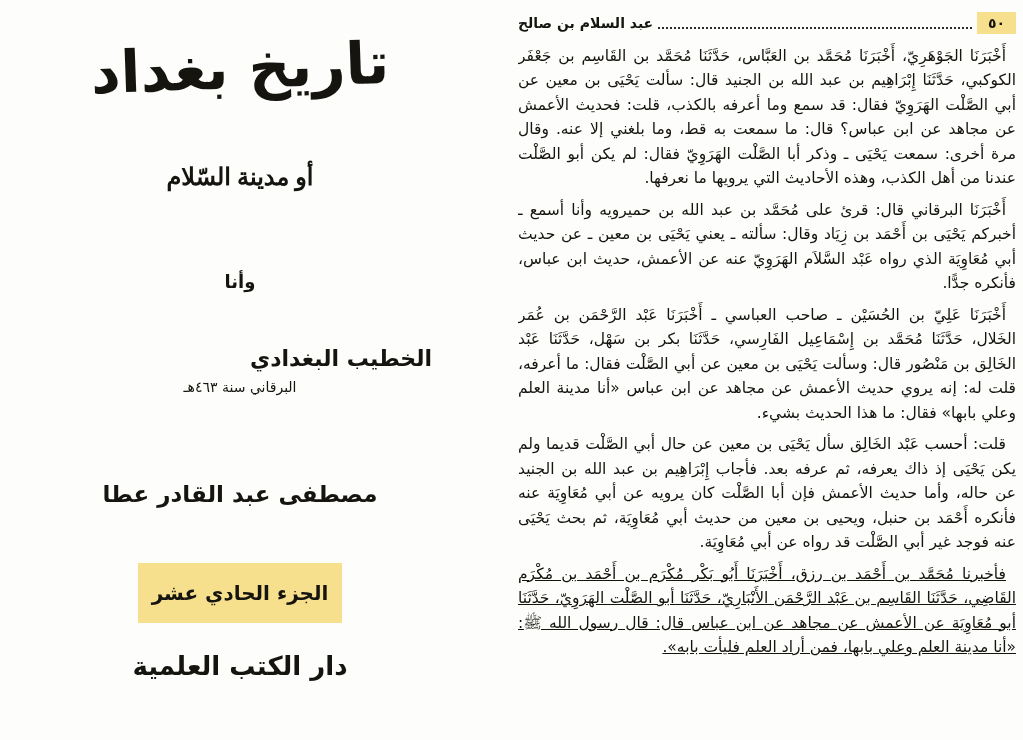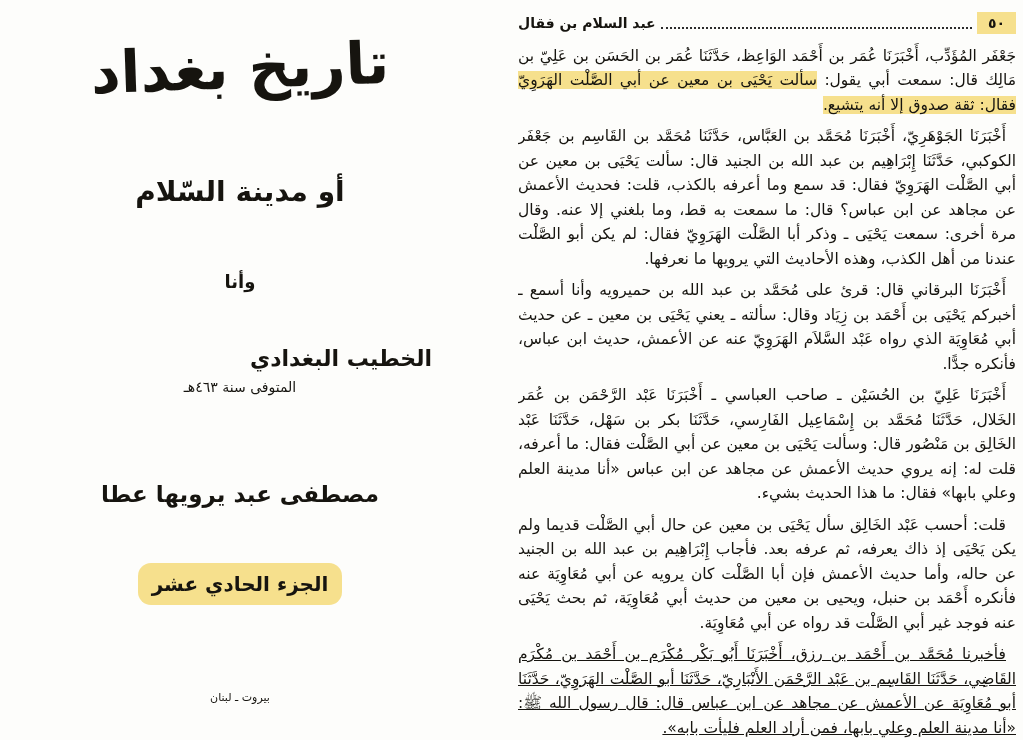--- a/index.html
+++ b/index.html
@@ -7,29 +7,29 @@
     width:1023px;height:740px;overflow:hidden;
     background:#fdfdfb;color:#16140f;
     font-family:"DejaVu Sans",sans-serif;
   }
   .spread{position:relative;width:1023px;height:740px;}
 
   
   .cover{position:absolute;left:48px;top:15px;width:384px;height:715px;direction:rtl;text-align:center;}
   .cover > div{position:absolute;left:0;right:0;}
   .cv-title{top:22px;font-size:58px;font-weight:bold;line-height:1.1;transform:rotate(-2deg);}
-  .cv-subtitle{top:160px;font-size:28px;font-weight:bold;}
+  .cv-subtitle{top:148px;font-size:24px;font-weight:bold;font-family:Liberation Serif, serif;}
   .cv-byline{top:256px;font-size:18px;font-weight:bold;}
   .cv-author1{top:290px;font-size:22px;font-weight:bold;}
   .cv-author2{top:331px;font-size:22px;font-weight:bold;text-align:right;}
   .cv-death{top:364px;font-size:14px;}
   .cv-edlabel{top:438px;font-size:15px;font-weight:bold;}
   .cv-editor{top:466px;font-size:23px;font-weight:bold;}
   .cv-volume{top:548px;font-size:20px;font-weight:bold;}
-  .cv-volume .hl{display:inline-block;padding:9px 14px;border-radius:13px;}
+  .cv-volume .hl{display:inline-block;padding:18px 14px;}
   .cv-pub{top:636px;font-size:26px;font-weight:bold;letter-spacing:1px;}
   .cv-loc{top:676px;font-size:11px;letter-spacing:4px;}
 
   
   .page{position:absolute;left:518px;top:10px;width:498px;height:728px;direction:rtl;overflow:hidden;}
   .hdr{display:flex;align-items:center;font-size:14px;margin:2px 0 10px;}
   .pgnum{font-weight:bold;padding:3px 11px;}
   .leader{flex:1;height:1px;border-bottom:2px dotted #2b2b2b;margin:0 5px;transform:translateY(4px);}
   .hdr-title{font-weight:bold;white-space:nowrap;}
   .para{margin:0 0 7px;font-size:15.5px;line-height:1.58;text-align:justify;text-indent:10px;}
@@ -40,36 +40,35 @@
 </head>
 <body>
 
 <div class="spread">
 
   <section class="cover">
     <div class="cv-title">تاريخ بغداد</div>
     <div class="cv-subtitle">أو مدينة السّلام</div>
     <div class="cv-byline">وأنا</div>
     <div class="cv-author2">الخطيب البغدادي</div>
-    <div class="cv-death">المتوفى سنة ٤٦٣هـ</div>
-    <div class="cv-editor">مصطفى عبد يرويها عطا</div>
+    <div class="cv-death">البرقاني سنة ٤٦٣هـ</div>
+    <div class="cv-editor">مصطفى عبد القادر عطا</div>
     <div class="cv-volume">
       <span class="hl">الجزء الحادي عشر</span>
     </div>
-    <div class="cv-loc">بيروت ـ لبنان</div>
+    <div class="cv-pub">دار الكتب العلمية</div>
   </section>
 
   <section class="page">
     <header class="hdr">
       <span class="hl pgnum">٥٠</span>
       <span class="leader"></span>
-      <span class="hdr-title">عبد السلام بن فقال</span>
+      <span class="hdr-title">عبد السلام بن صالح</span>
     </header>
 
-    <p class="para noindent"><span>جَعْفَر المُؤَدِّب، أَخْبَرَنَا عُمَر بن أَحْمَد الوَاعِظ، حَدَّثَنَا عُمَر بن الحَسَن بن عَلِيّ بن مَالِك قال: سمعت أبي يقول: </span><span class="hl">سألت يَحْيَى بن معين عن أبي الصَّلْت الهَرَوِيّ فقال: ثقة صدوق إلا أنه يتشيع.</span></p>
 
     <p class="para">أَخْبَرَنَا الجَوْهَرِيّ، أَخْبَرَنَا مُحَمَّد بن العَبَّاس، حَدَّثَنَا مُحَمَّد بن القَاسِم بن جَعْفَر الكوكبي، حَدَّثَنَا إِبْرَاهِيم بن عبد الله بن الجنيد قال: سألت يَحْيَى بن معين عن أبي الصَّلْت الهَرَوِيّ فقال: قد سمع وما أعرفه بالكذب، قلت: فحديث الأعمش عن مجاهد عن ابن عباس؟ قال: ما سمعت به قط، وما بلغني إلا عنه. وقال مرة أخرى: سمعت يَحْيَى ـ وذكر أبا الصَّلْت الهَرَوِيّ فقال: لم يكن أبو الصَّلْت عندنا من أهل الكذب، وهذه الأحاديث التي يرويها ما نعرفها.</p>
     <p class="para">أَخْبَرَنَا البرقاني قال: قرئ على مُحَمَّد بن عبد الله بن حميرويه وأنا أسمع ـ أخبركم يَحْيَى بن أَحْمَد بن زِيَاد وقال: سألته ـ يعني يَحْيَى بن معين ـ عن حديث أبي مُعَاوِيَة الذي رواه عَبْد السَّلاَم الهَرَوِيّ عنه عن الأعمش، حديث ابن عباس، فأنكره جدًّا.</p>
     <p class="para">أَخْبَرَنَا عَلِيّ بن الحُسَيْن ـ صاحب العباسي ـ أَخْبَرَنَا عَبْد الرَّحْمَن بن عُمَر الخَلال، حَدَّثَنَا مُحَمَّد بن إِسْمَاعِيل الفَارِسي، حَدَّثَنَا بكر بن سَهْل، حَدَّثَنَا عَبْد الخَالِق بن مَنْصُور قال: وسألت يَحْيَى بن معين عن أبي الصَّلْت فقال: ما أعرفه، قلت له: إنه يروي حديث الأعمش عن مجاهد عن ابن عباس «أنا مدينة العلم وعلي بابها» فقال: ما هذا الحديث بشيء.</p>
     <p class="para">قلت: أحسب عَبْد الخَالِق سأل يَحْيَى بن معين عن حال أبي الصَّلْت قديما ولم يكن يَحْيَى إذ ذاك يعرفه، ثم عرفه بعد. فأجاب إِبْرَاهِيم بن عبد الله بن الجنيد عن حاله، وأما حديث الأعمش فإن أبا الصَّلْت كان يرويه عن أبي مُعَاوِيَة عنه فأنكره أَحْمَد بن حنبل، ويحيى بن معين من حديث أبي مُعَاوِيَة، ثم بحث يَحْيَى عنه فوجد غير أبي الصَّلْت قد رواه عن أبي مُعَاوِيَة.</p>
     <p class="para">فأخبرنا مُحَمَّد بن أَحْمَد بن رزق، أَخْبَرَنَا أَبُو بَكْر مُكْرَم بن أَحْمَد بن مُكْرَم القَاضِي، حَدَّثَنَا القَاسِم بن عَبْد الرَّحْمَن الأَنْبَارِيّ، حَدَّثَنَا أبو الصَّلْت الهَرَوِيّ، حَدَّثَنَا أبو مُعَاوِيَة عن الأعمش عن مجاهد عن ابن عباس قال: قال رسول الله ﷺ: «أنا مدينة العلم وعلي بابها، فمن أراد العلم فليأت بابه».</p>
 
   </section>
 
 </div>

